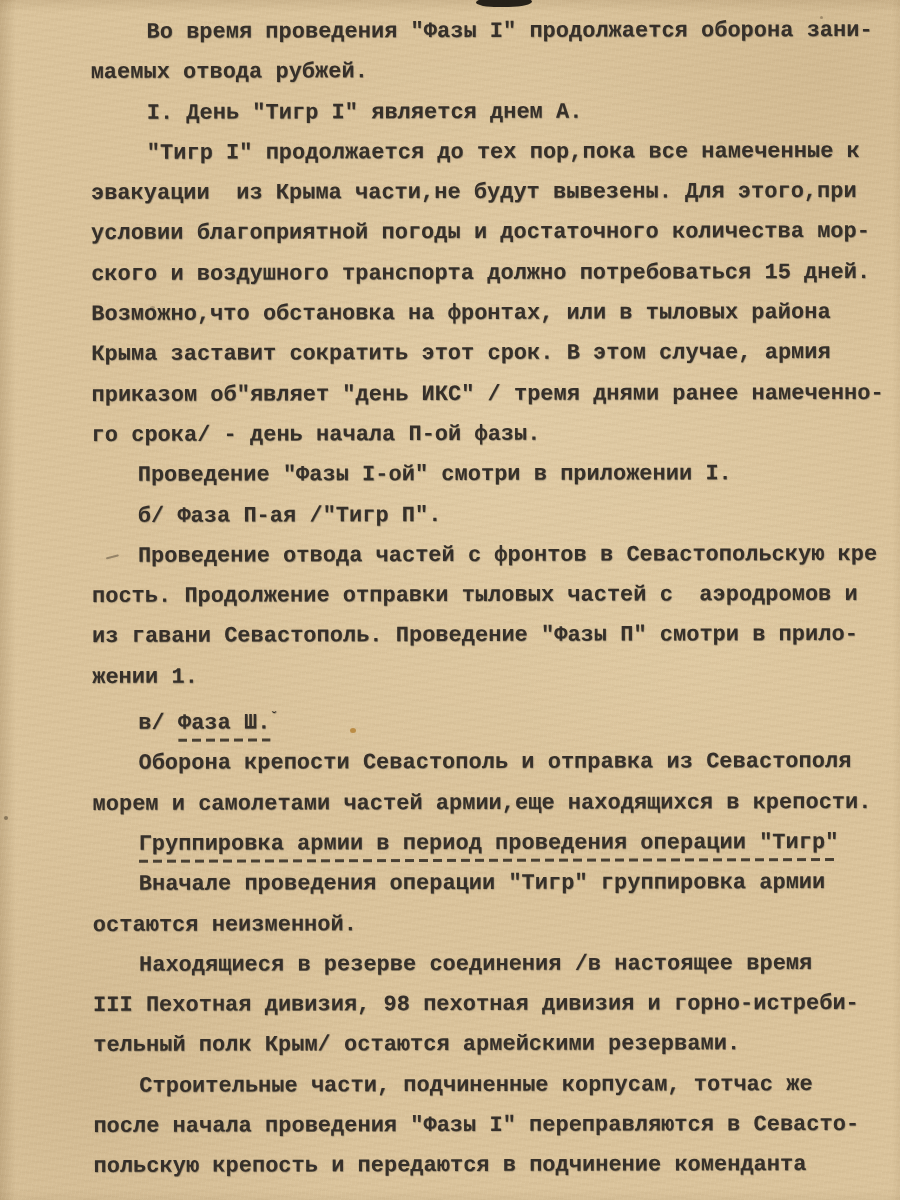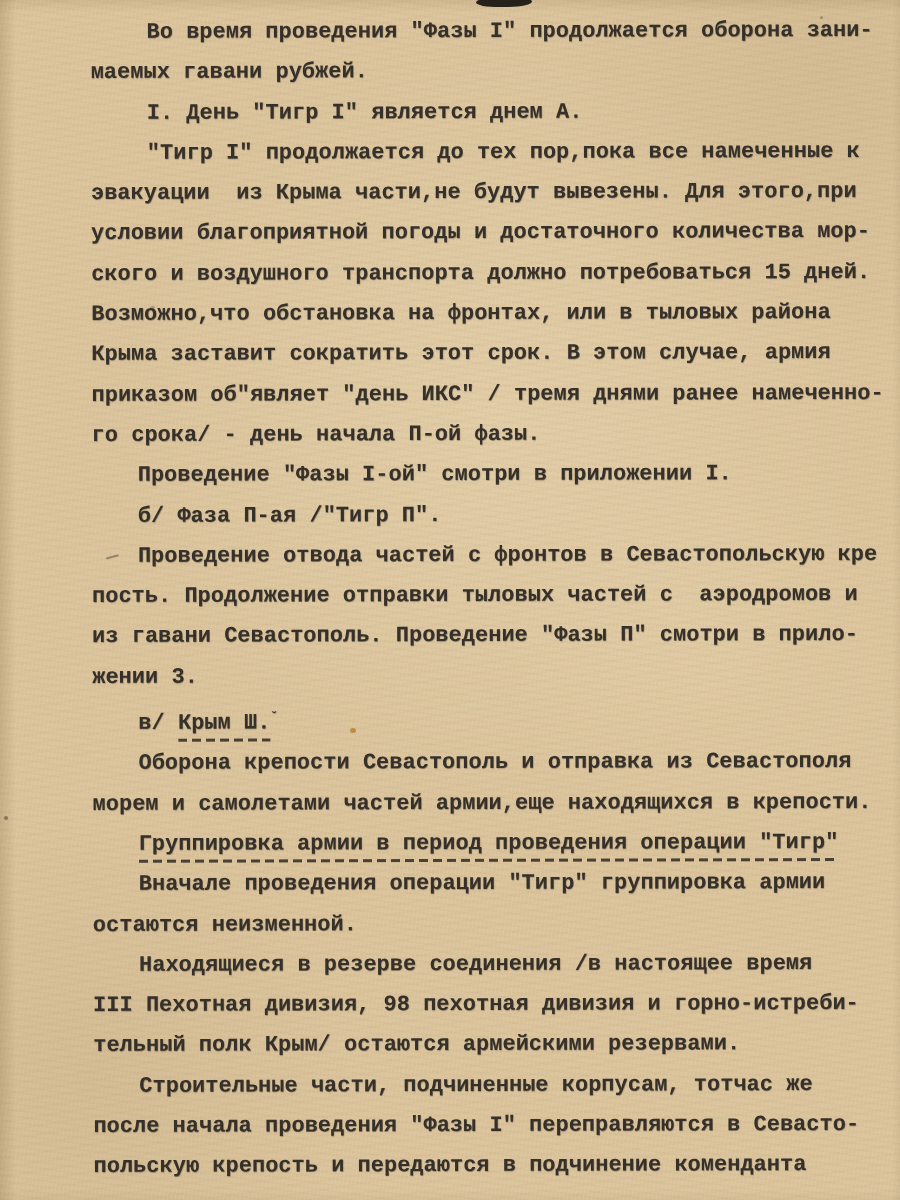--- a/index.html
+++ b/index.html
@@ -61,37 +61,37 @@
 <div class="page">
   <div class="grain"></div>
   <div class="ink-mark"></div>
   <div class="stain stain-1"></div>
   <div class="stain stain-2"></div>
   <div class="stain stain-3"></div>
   <div class="stain stain-4"></div>
   <div class="stain stain-5"></div>
   <div class="textblock">
       <div class="line indent-a"><span>Во время проведения "Фазы I" продолжается оборона зани-</span></div>
-      <div class="line"><span>маемых гавани рубжей.</span></div>
+      <div class="line"><span>маемых отвода рубжей.</span></div>
       <div class="line indent-a"><span>I. День "Тигр I" является днем А.</span></div>
       <div class="line indent-a"><span>"Тигр I" продолжается до тех пор,пока все намеченные к</span></div>
       <div class="line"><span>эвакуации  из Крыма части,не будут вывезены. Для этого,при</span></div>
       <div class="line"><span>условии благоприятной погоды и достаточного количества мор-</span></div>
       <div class="line"><span>ского и воздушного транспорта должно потребоваться 15 дней.</span></div>
       <div class="line"><span>Возможно,что обстановка на фронтах, или в тыловых района</span></div>
       <div class="line"><span>Крыма заставит сократить этот срок. В этом случае, армия</span></div>
       <div class="line"><span>приказом об"являет "день ИКС" / тремя днями ранее намеченно-</span></div>
       <div class="line"><span>го срока/ - день начала П-ой фазы.</span></div>
       <div class="line indent-b"><span>Проведение "Фазы I-ой" смотри в приложении I.</span></div>
       <div class="line indent-b"><span>б/ Фаза П-ая /"Тигр П".</span></div>
       <div class="line indent-b"><span class="pencil-mark"></span><span>Проведение отвода частей с фронтов в Севастопольскую кре</span></div>
       <div class="line"><span>пость. Продолжение отправки тыловых частей с  аэродромов и</span></div>
       <div class="line"><span>из гавани Севастополь. Проведение "Фазы П" смотри в прило-</span></div>
-      <div class="line"><span>жении 3.</span></div>
-      <div class="line indent-b"><span>в/ </span><span class="u-dash">Крым Ш.</span><span class="small-raised">ˇ</span></div>
+      <div class="line"><span>жении 1.</span></div>
+      <div class="line indent-b"><span>в/ </span><span class="u-dash">Фаза Ш.</span><span class="small-raised">ˇ</span></div>
       <div class="line indent-b"><span>Оборона крепости Севастополь и отправка из Севастополя</span></div>
       <div class="line"><span>морем и самолетами частей армии,еще находящихся в крепости.</span></div>
       <div class="line indent-b"><span class="u-dash">Группировка армии в период проведения операции "Тигр"</span></div>
       <div class="line indent-b"><span>Вначале проведения операции "Тигр" группировка армии</span></div>
       <div class="line"><span>остаются неизменной.</span></div>
       <div class="line indent-b"><span>Находящиеся в резерве соединения /в настоящее время</span></div>
       <div class="line"><span>III Пехотная дивизия, 98 пехотная дивизия и горно-истреби-</span></div>
       <div class="line"><span>тельный полк Крым/ остаются армейскими резервами.</span></div>
       <div class="line indent-b"><span>Строительные части, подчиненные корпусам, тотчас же</span></div>
       <div class="line"><span>после начала проведения "Фазы I" переправляются в Севасто-</span></div>

